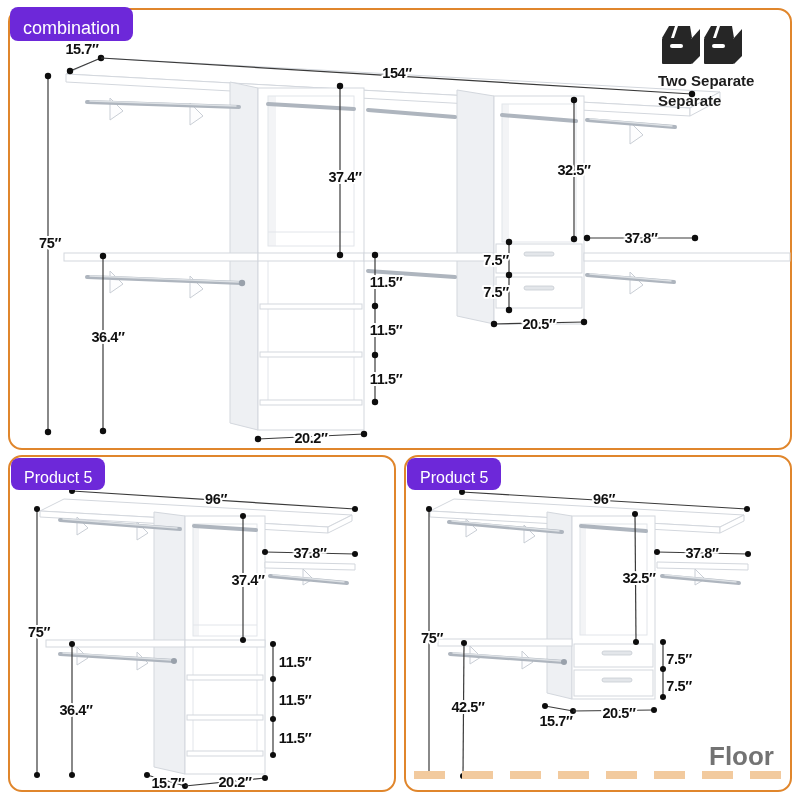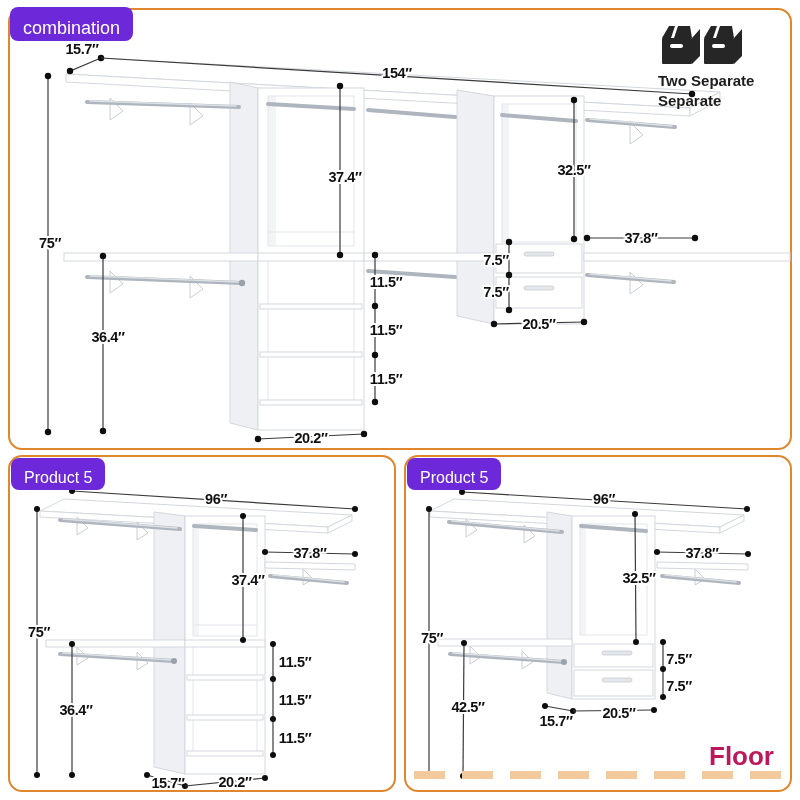--- a/index.html
+++ b/index.html
@@ -25,21 +25,21 @@
   .shade{fill:#f3f4f6;stroke:none;}
   .rod{stroke:#aeb5be;stroke-width:4;stroke-linecap:round;fill:none;}
   .rodhi{stroke:#dde1e5;stroke-width:1.4;stroke-linecap:round;fill:none;}
   .bracket{fill:#fdfdfe;stroke:#c9ced5;stroke-width:1;}
   .handle{fill:#e3e6ea;stroke:#c6cbd2;stroke-width:0.8;}
   .dimline{stroke:#3a3a3a;stroke-width:1.2;fill:none;}
   .dot{fill:#0d0d0d;}
   .dimtext{font-family:"Liberation Sans",sans-serif;font-size:14.5px;font-weight:700;fill:#101010;
            letter-spacing:-0.4px;text-anchor:middle;paint-order:stroke fill;stroke:#fff;stroke-width:4px;
            stroke-linejoin:round;}
-  .floor-label{position:absolute;right:16px;bottom:18px;color:#be185d;font-size:26px;font-weight:bold;z-index:4;}
+  .floor-label{position:absolute;right:16px;bottom:18px;color:#737373;font-size:26px;font-weight:bold;z-index:4;}
   .floor-dashes{position:absolute;left:8px;right:8px;bottom:11px;height:8px;z-index:3;
     background:repeating-linear-gradient(90deg,#F2CA9E 0 31px,transparent 31px 48px);}
 </style>
 </head>
 <body>
 
 <div class="canvas">
 
   <section class="panel" id="panel-combination">
     <div class="badge">

